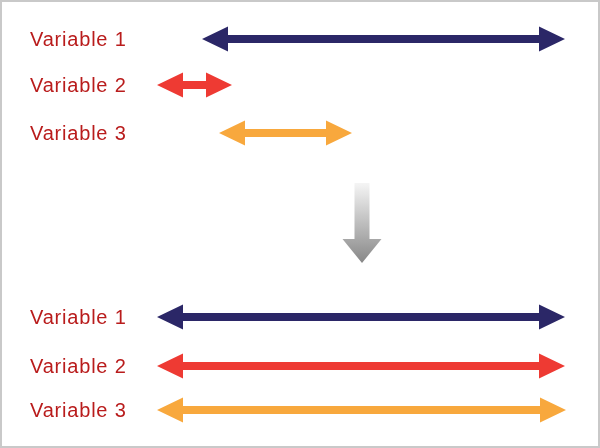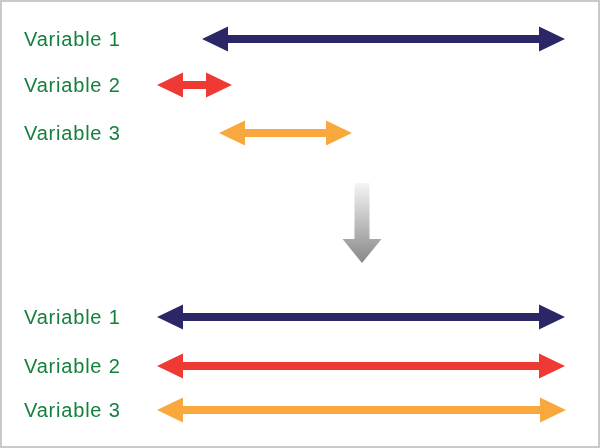--- a/index.html
+++ b/index.html
@@ -19,25 +19,25 @@
   }
   .arrow-canvas {
     position: absolute;
     left: 0;
     top: 0;
     width: 596px;
     height: 444px;
   }
   .var-label {
     position: absolute;
-    left: 22px;
+    left: 28px;
     transform: translateY(-50%);
     font-size: 20px;
     letter-spacing: 0.8px;
-    color: #15803d;
+    color: #b91c1c;
     white-space: nowrap;
   }
   
   .t0 { top: 37px; }
   .t1 { top: 83px; }
   .t2 { top: 131px; }
   .b0 { top: 315px; }
   .b1 { top: 364px; }
   .b2 { top: 408px; }
 </style>

